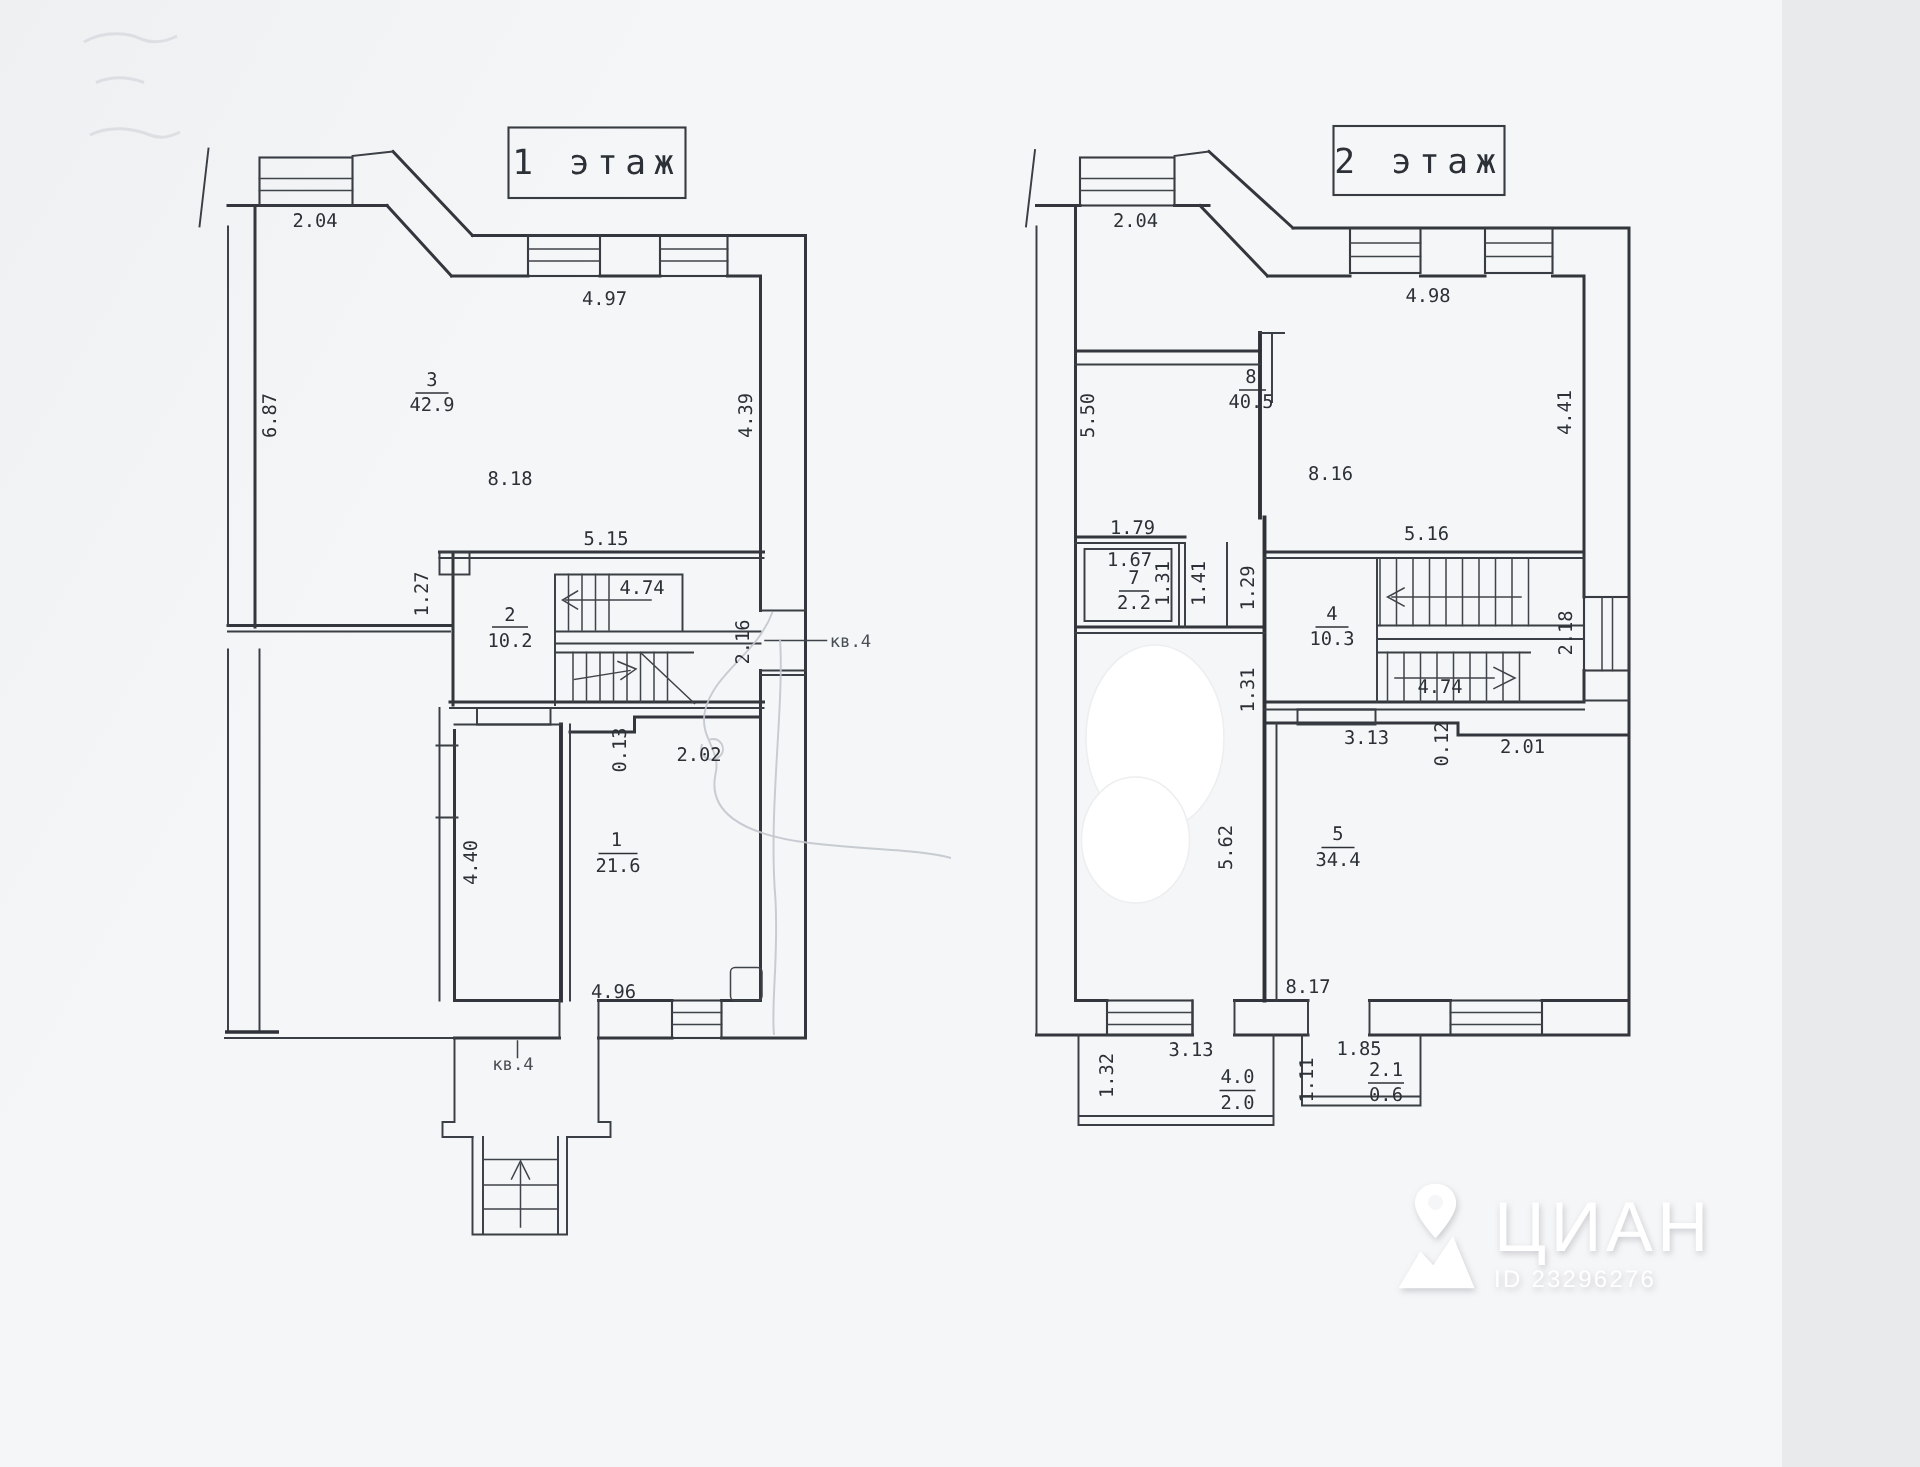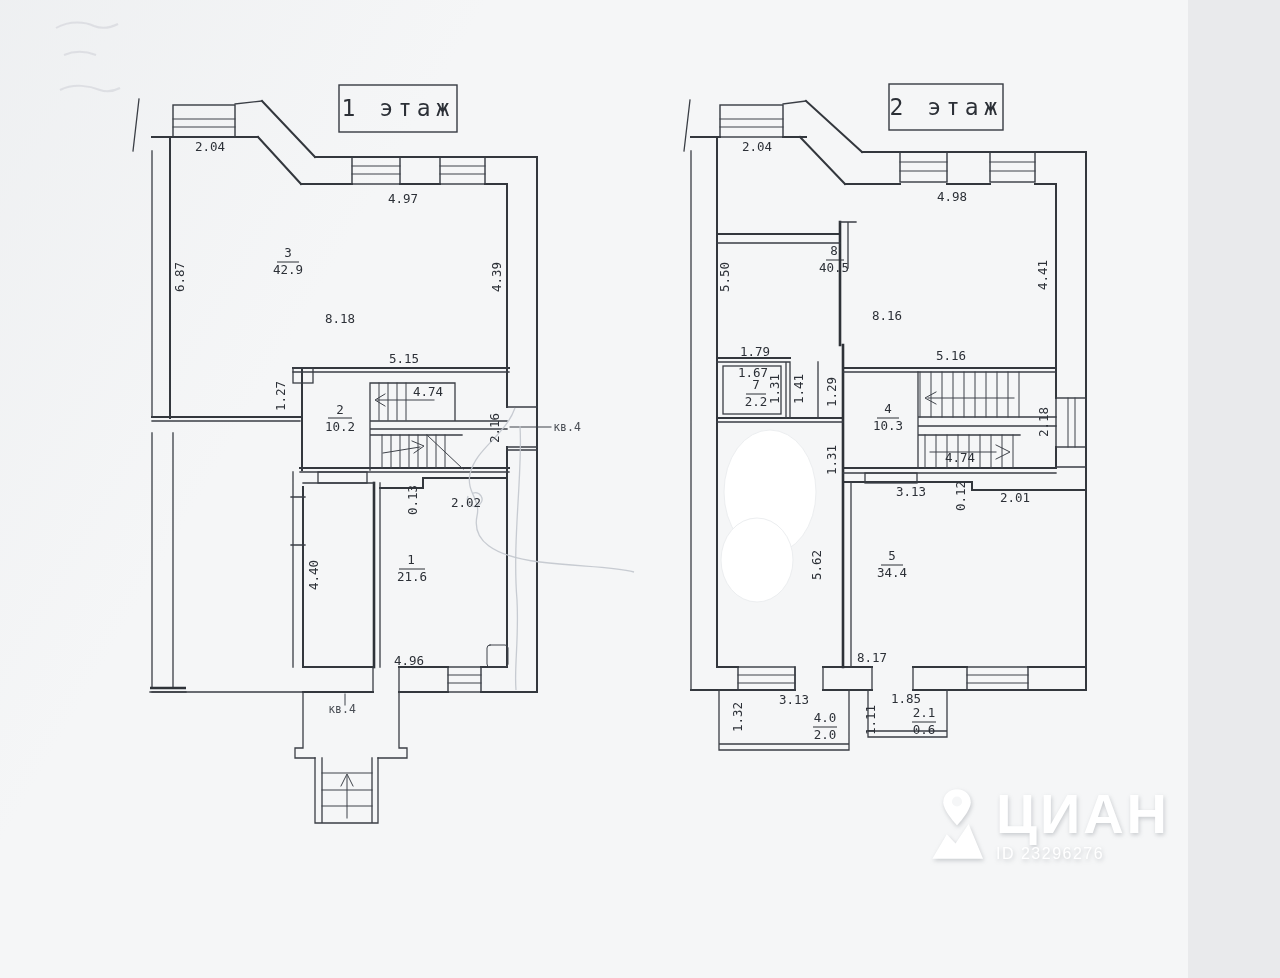--- a/index.html
+++ b/index.html
@@ -16,21 +16,21 @@
   .win{stroke:#373b42;stroke-width:1.4;fill:none;}
   .dim{font:12.5px "DejaVu Sans Mono",monospace;fill:#2c3037;}
   .kv{font:11.5px "DejaVu Sans Mono",monospace;fill:#4a4e55;}
   .ttl{font:23px "DejaVu Sans Mono",monospace;fill:#2c3037;letter-spacing:5px;}
   .frac{stroke:#2c3037;stroke-width:1;}
   .scrib{stroke:#c2c6cd;stroke-width:1.3;fill:none;opacity:.9;}
   .pencil{stroke:#d8dade;stroke-width:2;fill:none;opacity:.8;}
   .blob{fill:#ffffff;stroke:#eceef0;stroke-width:1;}
   .watermark{position:absolute;left:928px;top:785px;display:flex;align-items:flex-end;gap:10px;color:#fff;
     filter:drop-shadow(1px 2px 2px rgba(100,105,115,.30));}
-  .wm-brand{font-family:"Liberation Sans",sans-serif;font-weight:700;font-size:56px;line-height:.85;letter-spacing:3px;}
+  .wm-brand{font-family:"Liberation Sans",sans-serif;font-weight:400;font-size:47px;line-height:.85;letter-spacing:3px;}
   .wm-id{font-family:"Liberation Sans",sans-serif;font-size:16px;letter-spacing:1.5px;margin-top:7px;}
 </style>
 </head>
 <body>
 
 <div class="scan">
 <svg class="plan" viewBox="0 0 1280 978" width="1280" height="978">
 
   <g>
     <path class="pencil" d="M56,28 C70,20 86,22 94,26 C104,30 112,27 118,24"></path>

